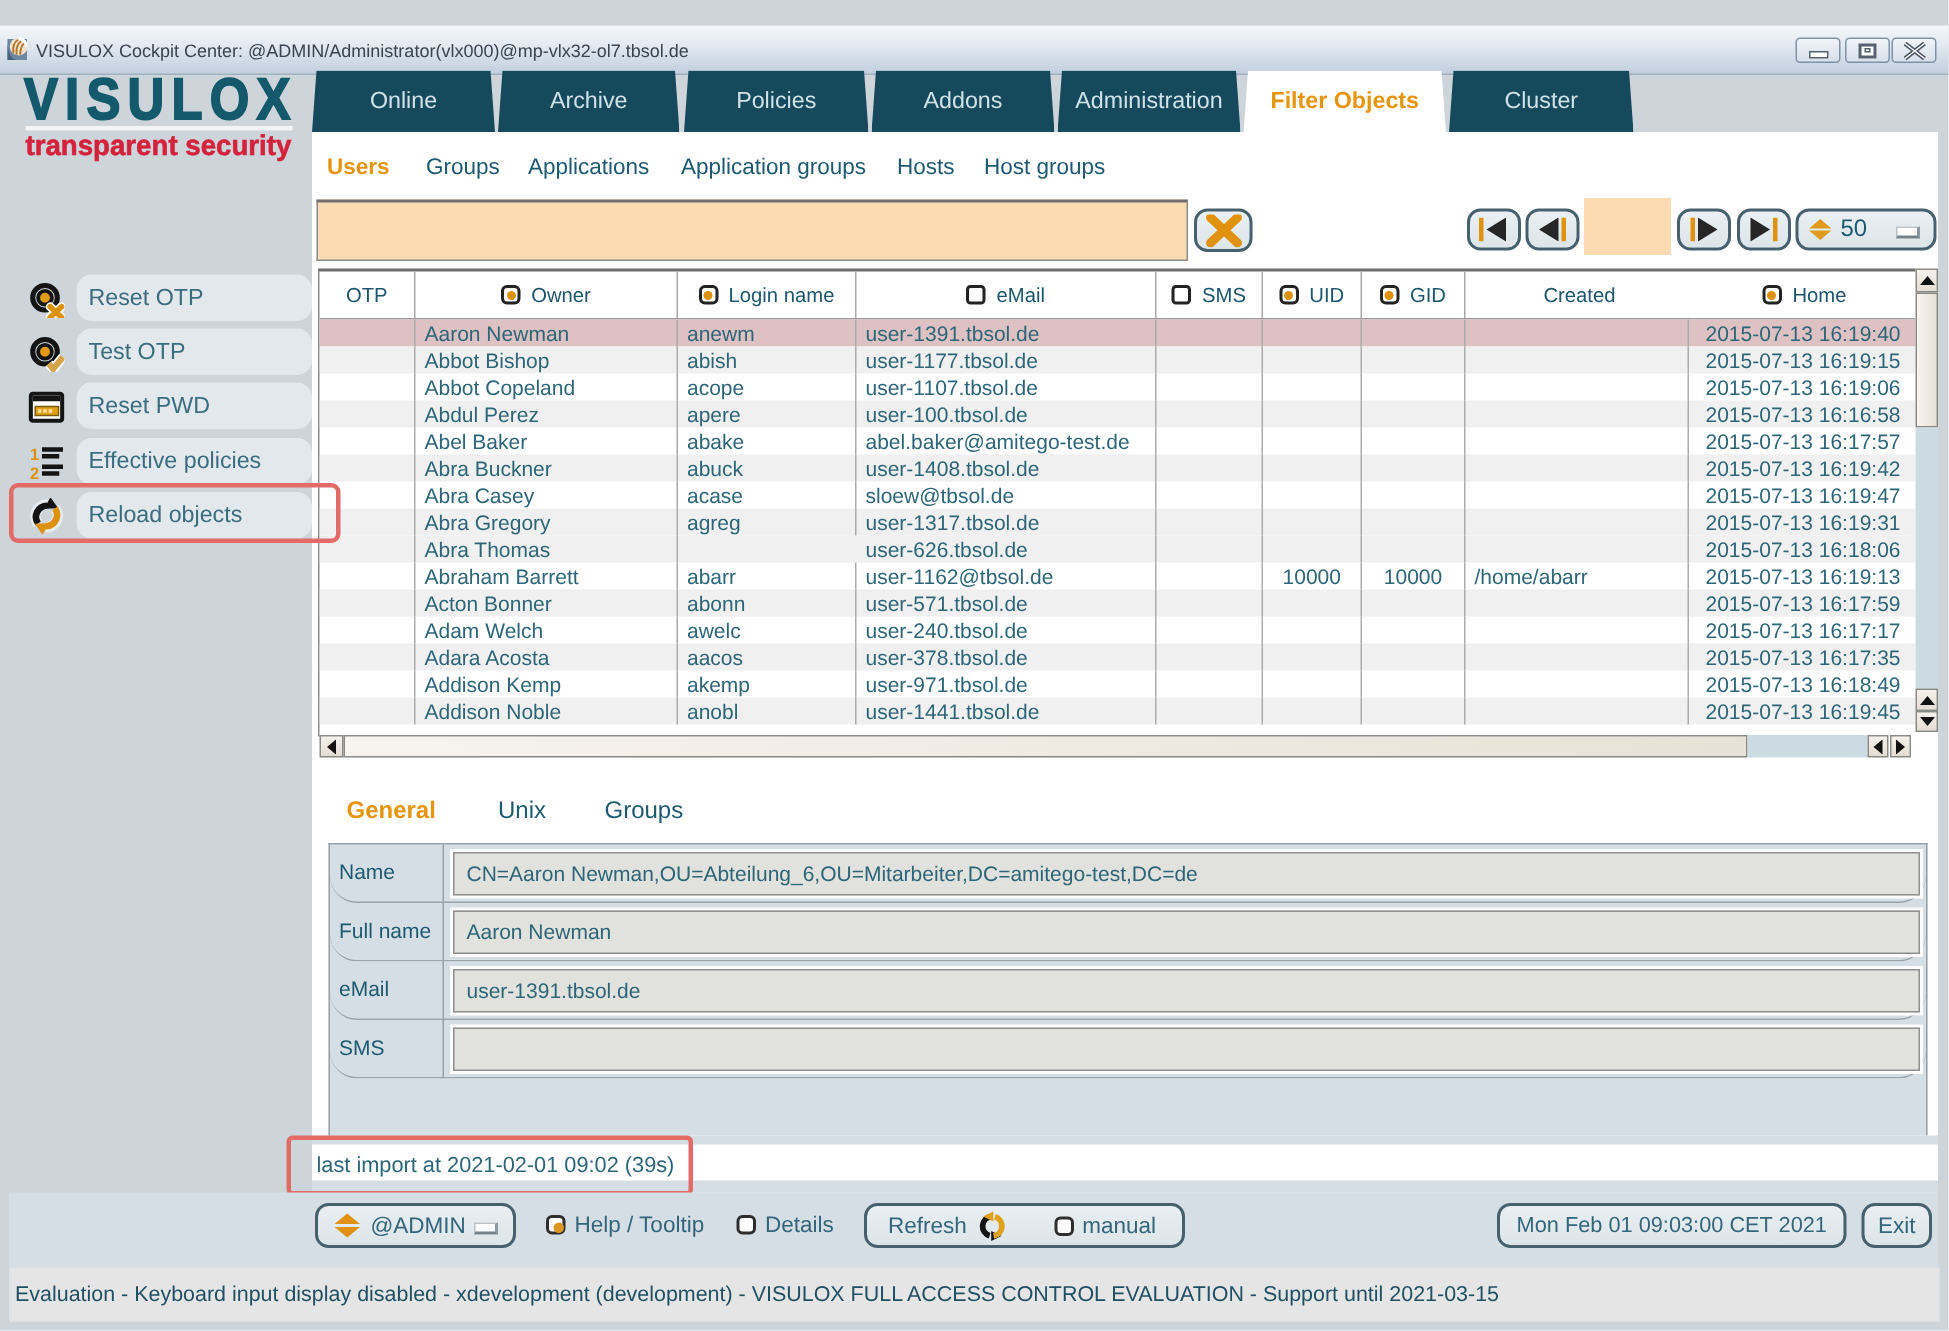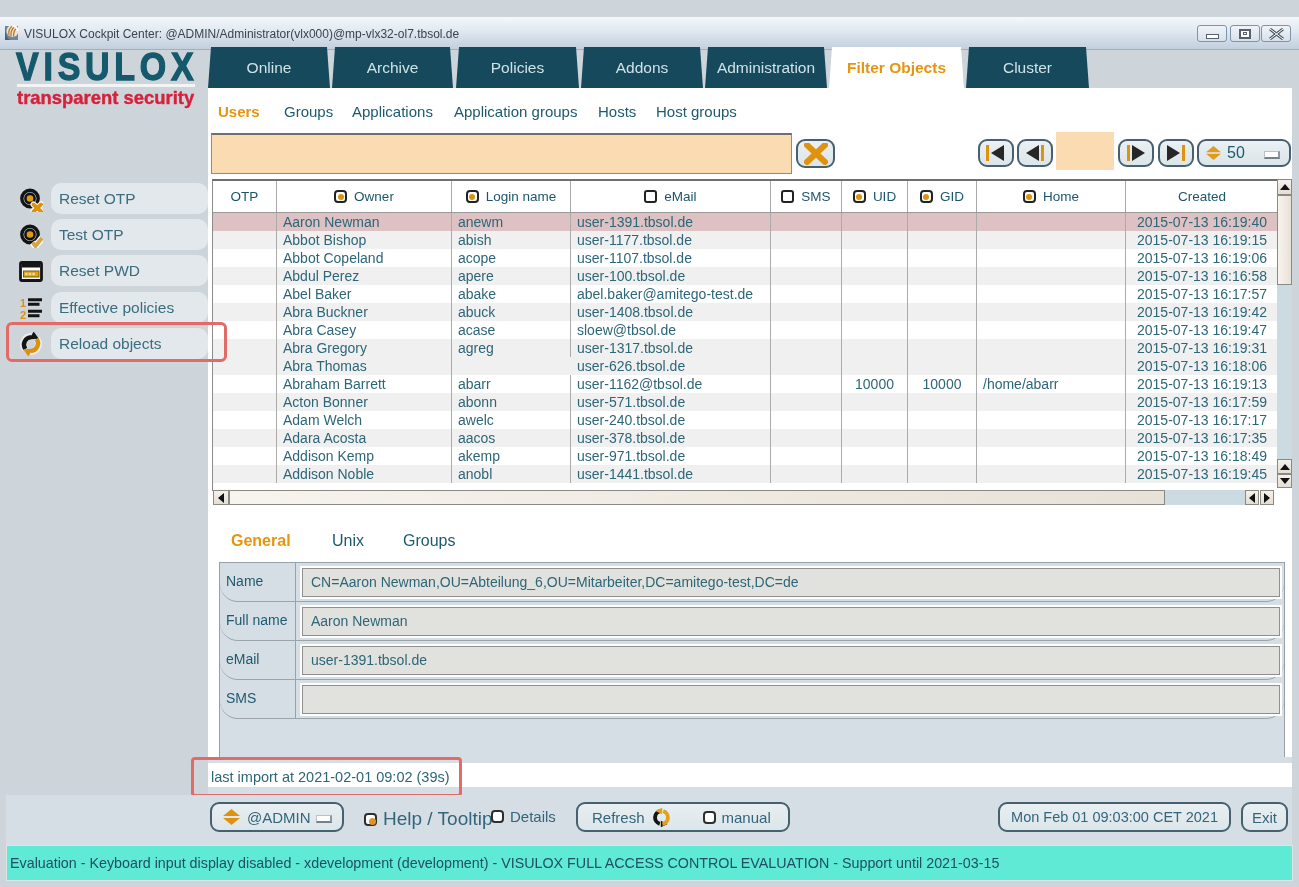--- a/index.html
+++ b/index.html
@@ -60,21 +60,21 @@
 .frow { position:relative; height:39px; border-bottom:1px solid #9aa4ab;border-radius:18px; }
 .flabel { position:absolute; left:6px; top:10px; font-size:14px; color:#1d5a70; }
 .finput { position:absolute; left:82px; top:5px; width:978px; height:29px; background:#e1e1de; border:1px solid #8f8f8f; box-shadow:0 0 0 2px #fdfdfd; font-size:14px; color:#2d6678; line-height:27px; padding-left:8px; white-space:nowrap; overflow:hidden; }
 
 
 #lastimport-strip { position:absolute; left:208px; top:763px; width:1084px; height:24px; background:#fff; }
 #toolbar { position:absolute; left:6px; top:795px; width:1286px; height:50px; background:#d6dee5; }
 .tbtn { position:absolute; top:7px; height:30px; border:2px solid #46606d; border-radius:9px; background:linear-gradient(to bottom,#e9eff2,#dce5e9); display:flex; align-items:center; font-size:15px; color:#33657b; }
 .rcb { width:13px; height:13px; border:2px solid #2e2e2e; border-radius:4px; background:#fff; position:relative; flex:none; }
 .rcb.on::after { content:""; position:absolute; left:3px; top:3px; width:7px; height:7px; border-radius:50%; background:#dd9624; }
-#statusbar { position:absolute; left:6px; top:845px; width:1287px; height:36px; background:#5eead4; border:1px solid #dfe3e6; font-size:14.3px; color:#205064; line-height:34px; padding-left:3px; }
+#statusbar { position:absolute; left:6px; top:845px; width:1287px; height:36px; background:#e5e5e5; border:1px solid #dfe3e6; font-size:14.3px; color:#205064; line-height:34px; padding-left:3px; }
 
 
 .sbtn { position:absolute; left:51px; width:157px; height:31px; background:#e2e8ec; border-radius:10px; font-size:15.5px; color:#3a6d80; line-height:31px; padding-left:8px; }
 .sicon { position:absolute; left:19px; width:24px; height:24px; }
 #redbox1 { position:absolute; left:6px; top:322px; width:221px; height:40px; border:3px solid #e26b68; border-radius:6px; }
 #redbox2 { position:absolute; left:191px; top:757px; width:271px; height:40px; border:3px solid #e26b68; border-radius:4px; }
 .dash-ic { width:16px; height:8px; background:#fdfdfd; border:1px solid #b9c2c9; border-bottom:2px solid #75828c; border-right:2px solid #8b98a2; }
 </style>
 </head>
 <body>
@@ -168,22 +168,22 @@
 
   <div id="tbl">
     <div class="hrow">
       <div class="hcell" style="width:64px;">OTP</div>
       <div class="hcell" style="width:175px;"><span class="cb on"></span>Owner</div>
       <div class="hcell" style="width:119px;"><span class="cb on"></span>Login name</div>
       <div class="hcell" style="width:200px;"><span class="cb sq"></span>eMail</div>
       <div class="hcell" style="width:71px;"><span class="cb sq"></span>SMS</div>
       <div class="hcell" style="width:66px;"><span class="cb on"></span>UID</div>
       <div class="hcell" style="width:69px;"><span class="cb on"></span>GID</div>
+      <div class="hcell" style="width:152px;border-right:none;">Created</div>
       <div class="hcell" style="width:149px;"><span class="cb on"></span>Home</div>
-      <div class="hcell" style="width:152px;border-right:none;">Created</div>
     </div>
     <div id="rows">
 <div class="trow sel">
           <div class="tcell ctr" style="width:64px;"></div>
           <div class="tcell" style="width:175px;">Aaron Newman</div>
           <div class="tcell" style="width:119px;">anewm</div>
           <div class="tcell" style="width:200px;">user-1391.tbsol.de</div>
           <div class="tcell ctr" style="width:71px;"></div>
           <div class="tcell ctr" style="width:66px;"></div>
           <div class="tcell ctr" style="width:69px;"></div>
@@ -462,21 +462,21 @@
   <div class="tbtn" style="left:204px;width:134px;padding-left:11px;gap:7px;">
     <svg width="17" height="16" viewBox="0 0 16 15">
         <path d="M8 0 L16 6.5 L0 6.5 Z" fill="#e0920f"></path>
         <path d="M8 15 L16 8.5 L0 8.5 Z" fill="#e0920f"></path>
       </svg>
     <span>@ADMIN</span>
     <div class="dash-ic" style="position:absolute;right:10px;top:11px;"></div>
   </div>
   <div class="abs" style="left:358px;top:13px;display:flex;align-items:center;gap:6px;">
       <span class="rcb on"></span>
-      <span style="font-size:19px;color:#33657b;">Help / Tooltip</span>
+      <span style="font-size:15px;color:#33657b;">Help / Tooltip</span>
     </div>
   <div class="abs" style="left:485px;top:13px;display:flex;align-items:center;gap:6px;">
       <span class="rcb"></span>
       <span style="font-size:15px;color:#33657b;">Details</span>
     </div>
   <div class="tbtn" style="left:570px;width:214px;padding-left:14px;">
     <span>Refresh</span>
     <svg style="margin-left:5px" width="23" height="21" viewBox="0 0 24 24">
         <path d="M 11 4.6 A 7.5 7.5 0 0 0 10 19.2" fill="none" stroke="#141414" stroke-width="4.4"></path>
         <path d="M 11.2 15.6 L 11.2 23.2 L 19 19.4 Z" fill="#141414"></path>

